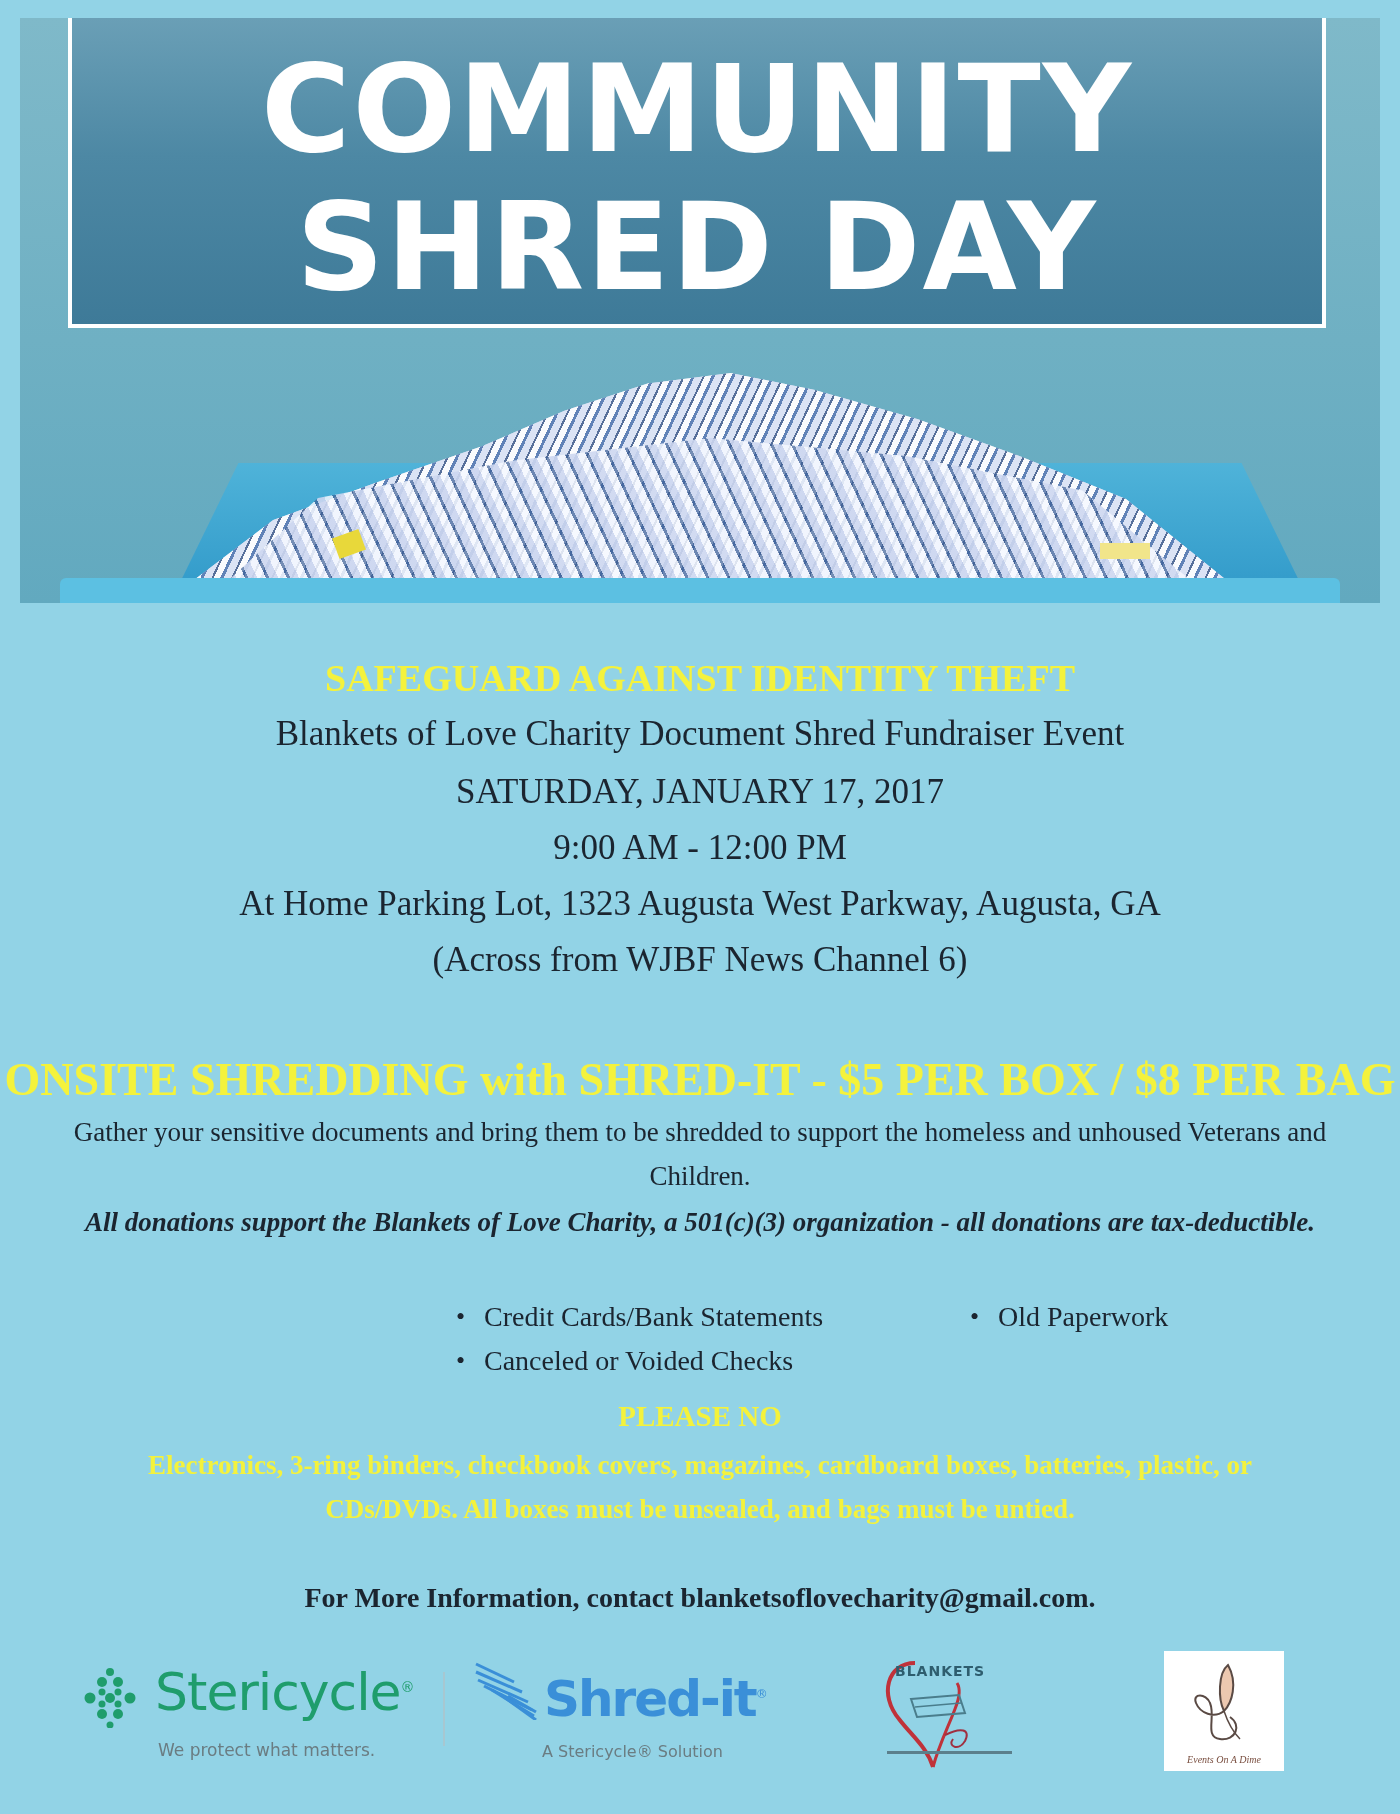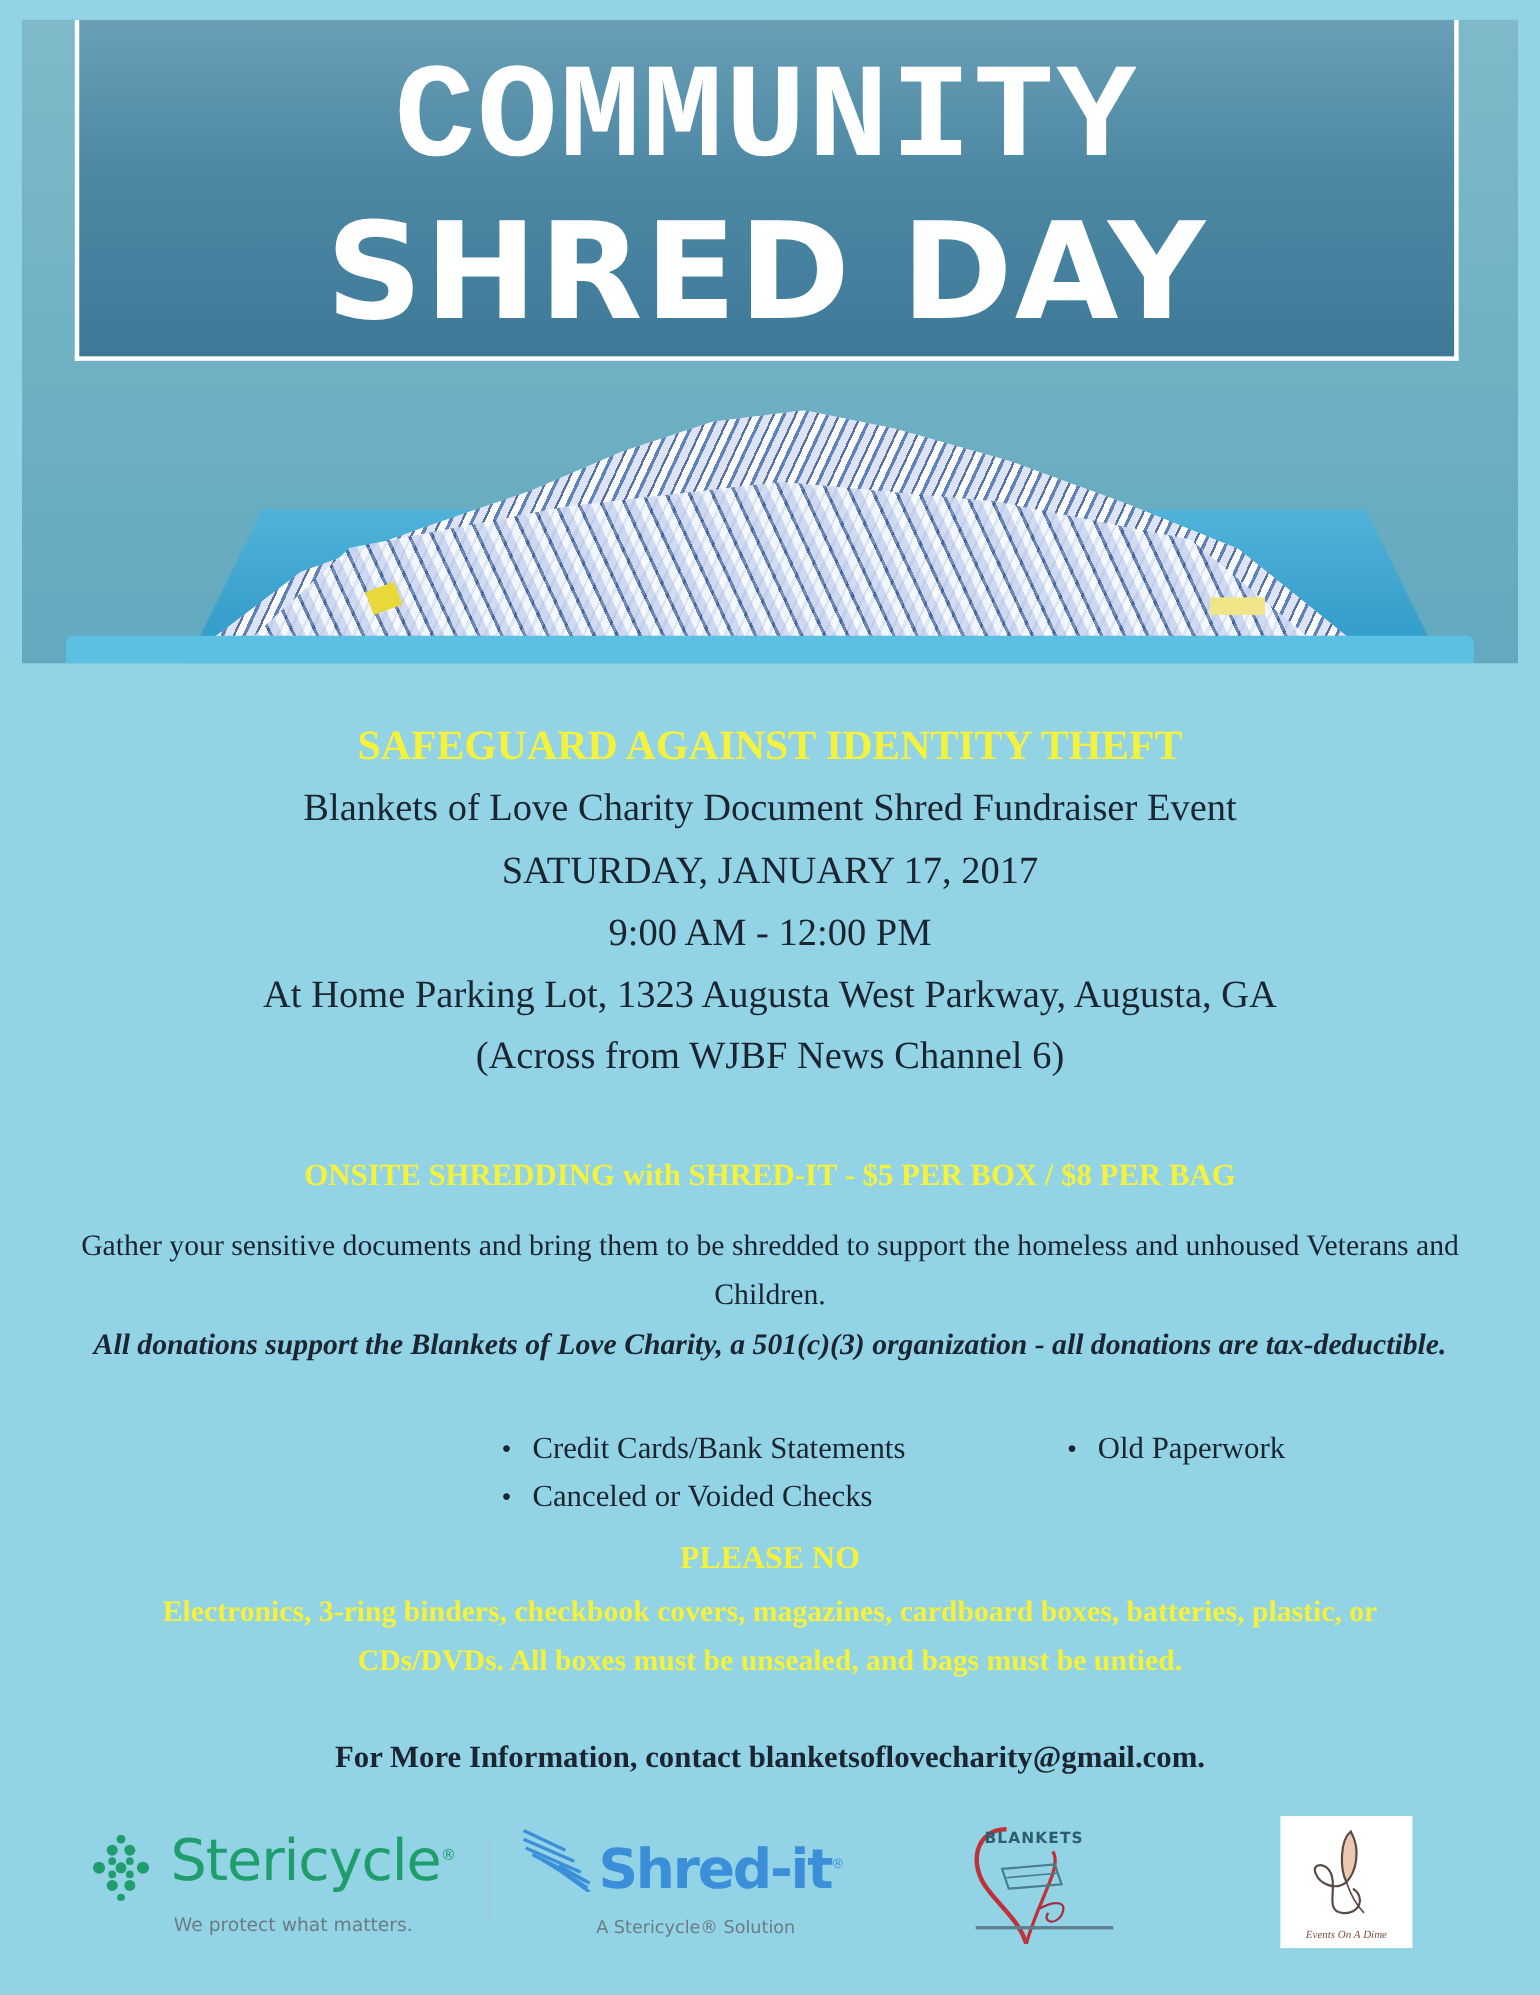--- a/index.html
+++ b/index.html
@@ -19,21 +19,21 @@
     border:4px solid #ffffff; border-top:none;
     background:linear-gradient(180deg,#6a9fb6 0%,#4d88a4 45%,#3e7a98 100%);
     box-sizing:border-box;
   }
   .title-line {
     position:absolute; left:0; width:100%; text-align:center;
     font-family:"DejaVu Sans", "Liberation Sans", sans-serif;
     font-weight:bold; color:#ffffff; font-size:122px; letter-spacing:2px;
     line-height:1;
   }
-  .t1 { top:30px;font-family:Liberation Mono, monospace; }
+  .t1 { top:30px; }
   .t2 { top:168px; }
   
   .bin {
     position:absolute; left:150px; top:445px; width:1140px; height:140px;
     background:linear-gradient(180deg,#4fb3d9,#2f98c8);
     clip-path:polygon(6% 0,94% 0,100% 100%,0 100%);
   }
   .bin-rim {
     position:absolute; left:40px; top:560px; width:1280px; height:25px;
     background:#5cc0e2; border-radius:6px 6px 0 0;
@@ -55,21 +55,21 @@
 
   .center { position:absolute; left:0; width:1400px; text-align:center; }
   .yellow { color:#f4f23c; font-weight:bold; }
   .h-safe { top:656px; font-size:38px; }
   .line { font-size:35px; }
   .l1 { top:714px; }
   .l2 { top:772px; }
   .l3 { top:828px; }
   .l4 { top:884px; }
   .l5 { top:940px; }
-  .h-onsite { top:1053px; font-size:28px; }
+  .h-onsite { top:1053px; font-size:46px; }
   .p1 { top:1110px; font-size:27px; line-height:44px; left:40px; width:1320px; }
   .p2 { top:1200px; font-size:27px; line-height:44px; left:40px; width:1320px; font-weight:bold; font-style:italic; }
   .bullets {
     position:absolute; top:1295px; left:0; width:1400px; height:100px;
   }
   .bcol { position:absolute; top:0; }
   .bitem { font-size:28px; height:44px; line-height:44px; position:relative; padding-left:28px; white-space:nowrap; }
   .bitem::before { content:"•"; position:absolute; left:0; top:0; font-size:26px; }
   .c1 { left:102px; }
   .c2 { left:456px; }

